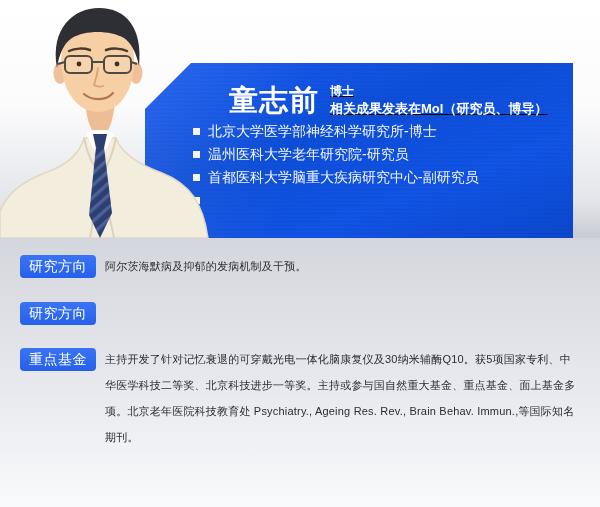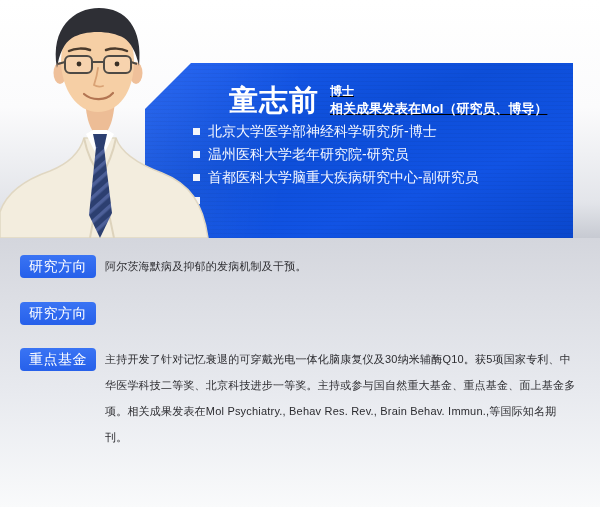--- a/index.html
+++ b/index.html
@@ -155,17 +155,17 @@
       <div class="info-badge">研究方向</div>
       <p class="info-text">阿尔茨海默病及抑郁的发病机制及干预。</p>
     </div>
 
     <div class="info-row">
       <div class="info-badge">研究方向</div>
     </div>
 
     <div class="info-row">
       <div class="info-badge">重点基金</div>
-      <p class="info-text">主持开发了针对记忆衰退的可穿戴光电一体化脑康复仪及30纳米辅酶Q10。获5项国家专利、中华医学科技二等奖、北京科技进步一等奖。主持或参与国自然重大基金、重点基金、面上基金多项。相关成果发表在Mol Psychiatry., Behav Res. Rev., Brain Behav. Immun.,等国际知名期刊。</p>
+      <p class="info-text">主持开发了针对记忆衰退的可穿戴光电一体化脑康复仪及30纳米辅酶Q10。获5项国家专利、中华医学科技二等奖、北京科技进步一等奖。主持或参与国自然重大基金、重点基金、面上基金多项。北京老年医院科技教育处 Psychiatry., Ageing Res. Rev., Brain Behav. Immun.,等国际知名期刊。</p>
     </div>
 
   </div>
 </div>
 
 </body></html>

